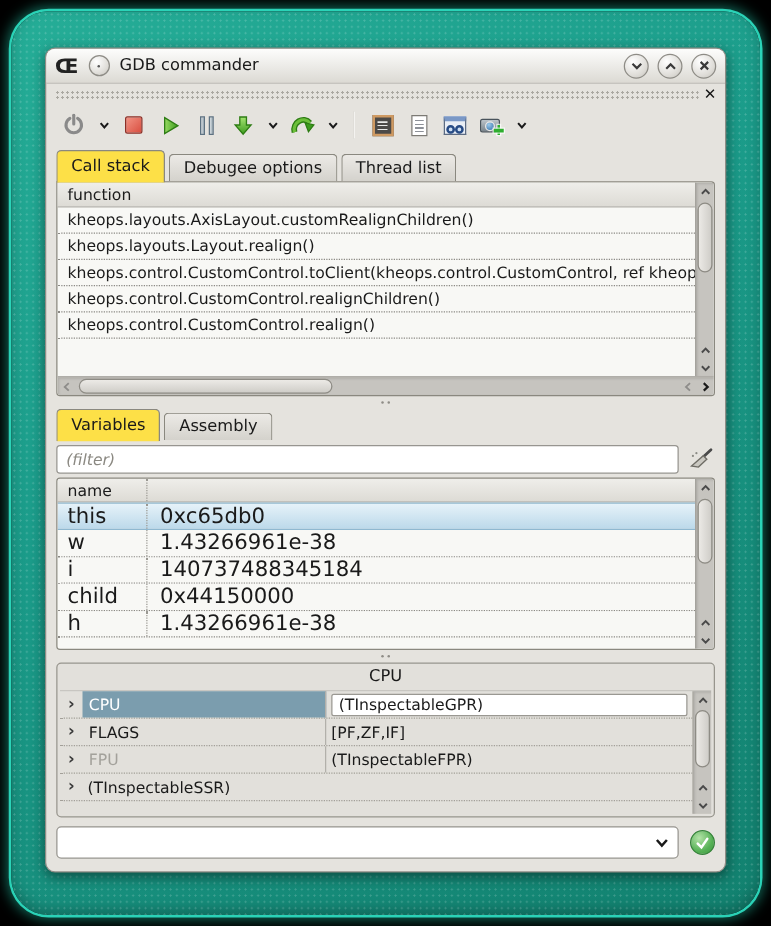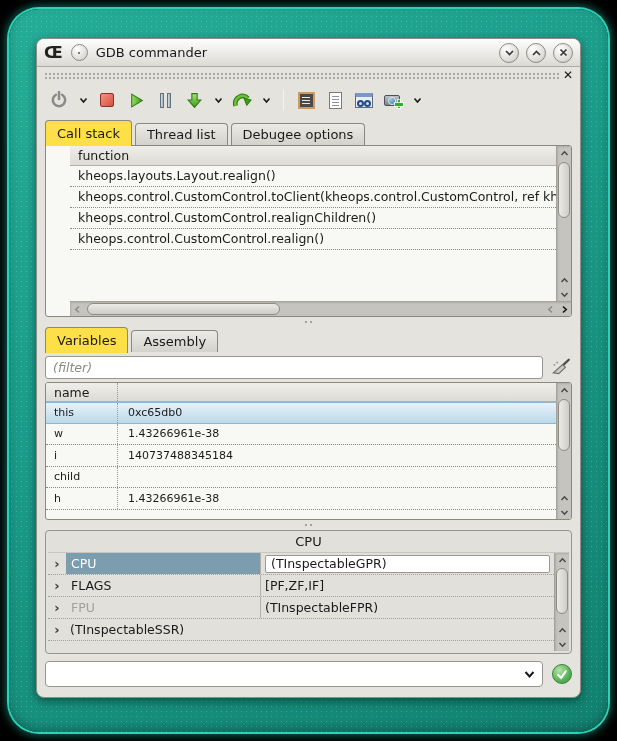--- a/index.html
+++ b/index.html
@@ -88,21 +88,21 @@
   .tabs{ display:flex; align-items:flex-end; margin:3px 0 0 8px; height:26px; position:relative; z-index:3; }
   .tab{
     font-size:13px; padding:3px 11px 4px; margin-right:3px;
     border:1px solid #8a887f; border-bottom:none; border-radius:4px 4px 0 0;
     background:linear-gradient(#eceae6,#d4d2cc); height:22px; white-space:nowrap;
   }
   .tab.active{ background:#fde047; height:26px; margin-bottom:-1px; padding-top:5px; }
   
   .panel{ margin:0 8px; border:1px solid #8a887f; border-radius:0 3px 3px 3px;
     background:#f8f8f5; position:relative; display:flex; flex-direction:column; overflow:hidden;}
-  .cs-panel{ flex:0 0 172px;padding-left:24px; }
+  .cs-panel{ flex:0 0 172px; }
   .cs-main{ flex:1 1 auto; display:flex; min-height:0; }
   .cs-content{ flex:1 1 auto; min-width:0; display:flex; flex-direction:column; }
   .listheader{ flex:0 0 20px; background:linear-gradient(#efeeea,#dddbd5);
     border-bottom:1px solid #b2b0aa; font-size:12.5px; display:flex; align-items:center; padding:0 8px;}
   .cs-row{ flex:0 0 21px; line-height:20px; font-size:12.5px; padding:0 8px;
     border-bottom:1px dotted #8b8984; white-space:nowrap; overflow:hidden; }
   
   .vscroll{ flex:0 0 15px; background:#c6c4bf; border-left:1px solid #a5a39d;
     display:flex; flex-direction:column; box-shadow:inset 1px 1px 2px rgba(0,0,0,.12);}
   .hscroll{ flex:0 0 15px; background:#c6c4bf; border-top:1px solid #a5a39d;
@@ -122,21 +122,21 @@
     background:#fff; padding:4px 7px; font-size:12.5px; font-family:"DejaVu Sans",sans-serif; }
   .filterinput::placeholder{ color:#8b8982; font-style:italic; opacity:1; }
   
   .vars-panel{ flex:0 0 138px; border-radius:3px; }
   .vars-main{ flex:1 1 auto; display:flex; min-height:0; }
   .vars-content{ flex:1 1 auto; min-width:0; display:flex; flex-direction:column; overflow:hidden; }
   .vars-header{ flex:0 0 19px; background:linear-gradient(#efeeea,#dddbd5); border-bottom:1px solid #b2b0aa;
     display:flex; font-size:12.5px; align-items:center;}
   .vcell-name{ flex:0 0 72px; padding:0 0 0 8px; border-right:1px dotted #9a9892; align-self:stretch; display:flex; align-items:center;}
   .vcell-val{ flex:1 1 auto; padding:0 0 0 10px; white-space:nowrap; overflow:hidden;}
-  .var-row{ flex:0 0 21.5px; display:flex; font-size:11px; align-items:center; border-bottom:1px dotted #8b8984; background:#f8f8f5;}
+  .var-row{ flex:0 0 21.5px; display:flex; font-size:17px; align-items:center; border-bottom:1px dotted #8b8984; background:#f8f8f5;}
   .var-row.sel{ background:linear-gradient(#e6f2f9,#bcd9ea); border-top:1px solid #8fb8d0;
     border-bottom:1px solid #8fb8d0; }
   
   .cpu-box{ flex:0 0 124px; margin:0 8px; border:1px solid #97958d; border-radius:4px;
     background:#e2e0db; display:flex; flex-direction:column; overflow:hidden; }
   .cpu-title{ flex:0 0 21px; display:flex; align-items:center; justify-content:center; font-size:13px; }
   .cpu-main{ flex:1 1 auto; display:flex; min-height:0; border-top:1px solid #c8c6c1; margin:0 2px 2px; }
   .cpu-rows{ flex:1 1 auto; min-width:0; display:flex; flex-direction:column; }
   .cpu-row{ flex:0 0 22px; display:flex; align-items:stretch; font-size:12.5px; border-bottom:1px dotted #a29f98;}
   .expander{ flex:0 0 18px; display:flex; align-items:center; justify-content:center;
@@ -282,28 +282,29 @@
     </span>
     <span class="tbtn narrow">
       <svg width="9" height="7" viewBox="0 0 9 7">
           <path d="M1.5 1.5 L4.5 5 L7.5 1.5" fill="none" stroke="#1a1a1a" stroke-width="1.6"></path>
         </svg>
     </span>
   </div>
 
   <div class="tabs">
     <span class="tab active">Call stack</span>
+    <span class="tab">Debugee options</span>
     <span class="tab">Thread list</span>
-    <span class="tab">Debugee options</span>
   </div>
 
   <div class="panel cs-panel">
     <div class="cs-main">
       <div class="cs-content">
         <div class="listheader">function</div>
+        <div class="cs-row">kheops.layouts.AxisLayout.customRealignChildren()</div>
         <div class="cs-row">kheops.layouts.Layout.realign()</div>
         <div class="cs-row">kheops.control.CustomControl.toClient(kheops.control.CustomControl, ref kheops.</div>
         <div class="cs-row">kheops.control.CustomControl.realignChildren()</div>
         <div class="cs-row">kheops.control.CustomControl.realign()</div>
       </div>
       <div class="vscroll">
         <span class="sbtn">
           <svg width="9" height="7" viewBox="0 0 9 7">
               <path d="M1.5 5 L4.5 1.8 L7.5 5" fill="none" stroke="#4a4a4a" stroke-width="1.5"></path>
             </svg>
@@ -380,20 +381,21 @@
         <div class="var-row">
           <span class="vcell-name">w</span>
           <span class="vcell-val">1.43266961e-38</span>
         </div>
         <div class="var-row">
           <span class="vcell-name">i</span>
           <span class="vcell-val">140737488345184</span>
         </div>
         <div class="var-row">
           <span class="vcell-name">child</span>
+          <span class="vcell-val">0x44150000</span>
         </div>
         <div class="var-row">
           <span class="vcell-name">h</span>
           <span class="vcell-val">1.43266961e-38</span>
         </div>
       </div>
       <div class="vscroll">
         <span class="sbtn">
           <svg width="9" height="7" viewBox="0 0 9 7">
               <path d="M1.5 5 L4.5 1.8 L7.5 5" fill="none" stroke="#4a4a4a" stroke-width="1.5"></path>

